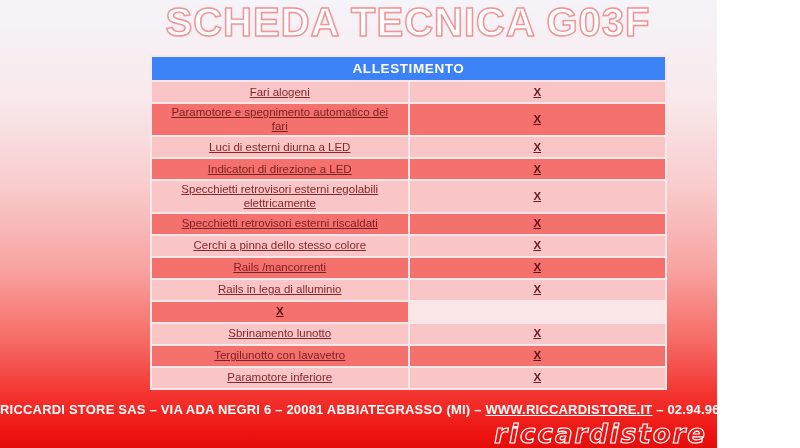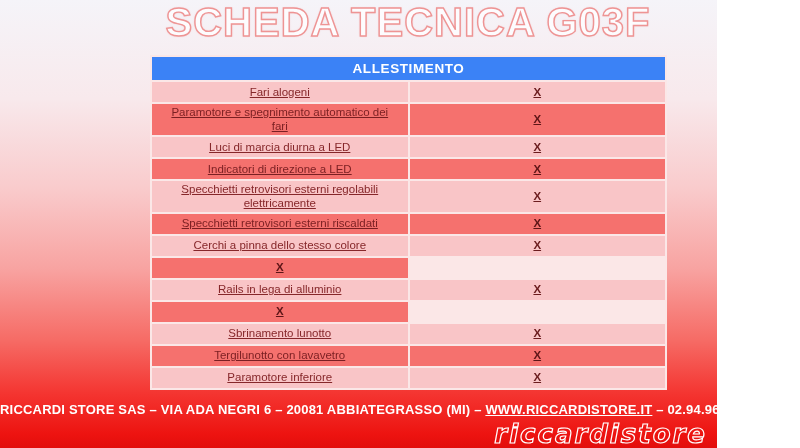--- a/index.html
+++ b/index.html
@@ -80,40 +80,41 @@
     <div style="display: flex; flex-direction: column; gap: 2px;">
         <div class="row light">
     <div class="cell label">Fari alogeni</div>
     <div class="cell value">X</div>
   </div>
         <div class="row dark">
     <div class="cell label">Paramotore e spegnimento automatico dei fari</div>
     <div class="cell value">X</div>
   </div>
         <div class="row light">
-    <div class="cell label">Luci di marcia diurna a LED</div>
+    <div class="cell label">Luci di esterni diurna a LED</div>
     <div class="cell value">X</div>
   </div>
         <div class="row dark">
     <div class="cell label">Indicatori di direzione a LED</div>
     <div class="cell value">X</div>
   </div>
         <div class="row light">
     <div class="cell label">Specchietti retrovisori esterni regolabili elettricamente</div>
     <div class="cell value">X</div>
   </div>
         <div class="row dark">
     <div class="cell label">Specchietti retrovisori esterni riscaldati</div>
     <div class="cell value">X</div>
   </div>
         <div class="row light">
     <div class="cell label">Cerchi a pinna dello stesso colore</div>
     <div class="cell value">X</div>
   </div>
         <div class="row dark">
+    <div class="cell label">Rails /mancorrenti</div>
     <div class="cell value">X</div>
   </div>
         <div class="row light">
     <div class="cell label">Rails in lega di alluminio</div>
     <div class="cell value">X</div>
   </div>
         <div class="row dark">
     <div class="cell value">X</div>
   </div>
         <div class="row light">

